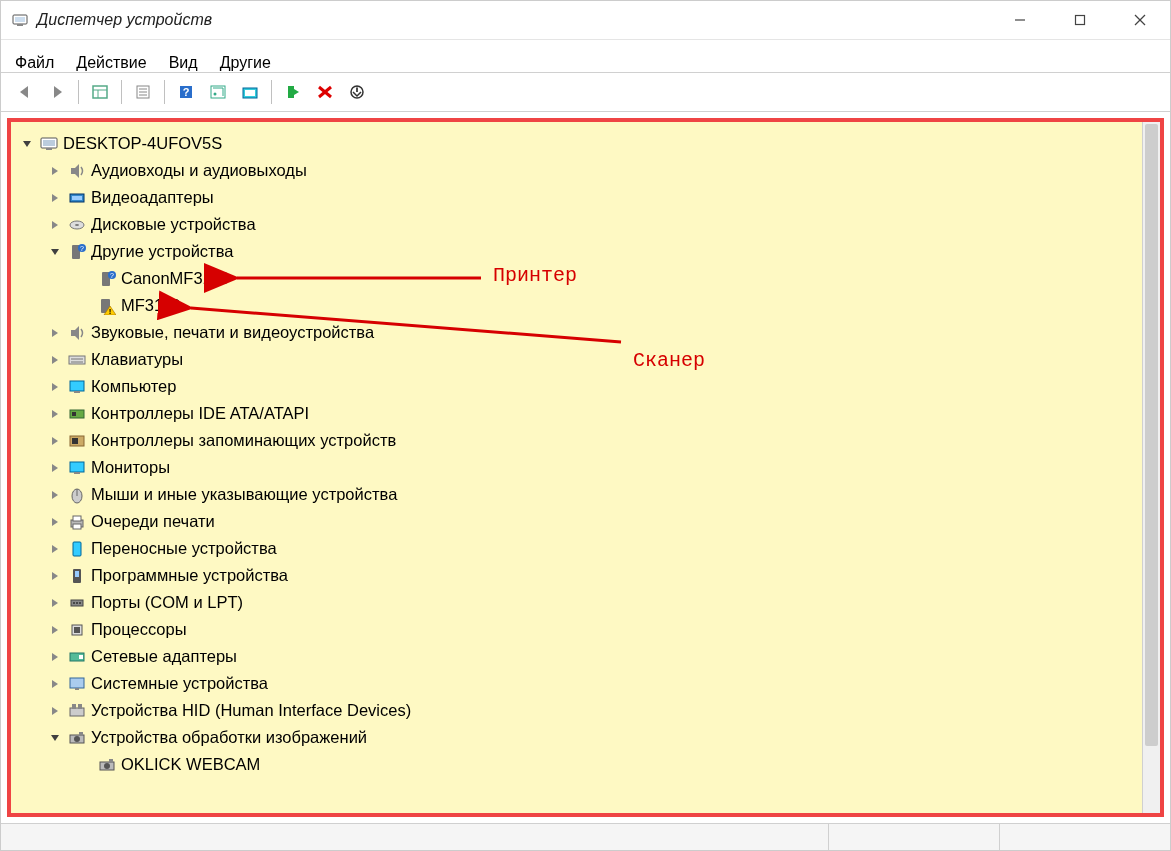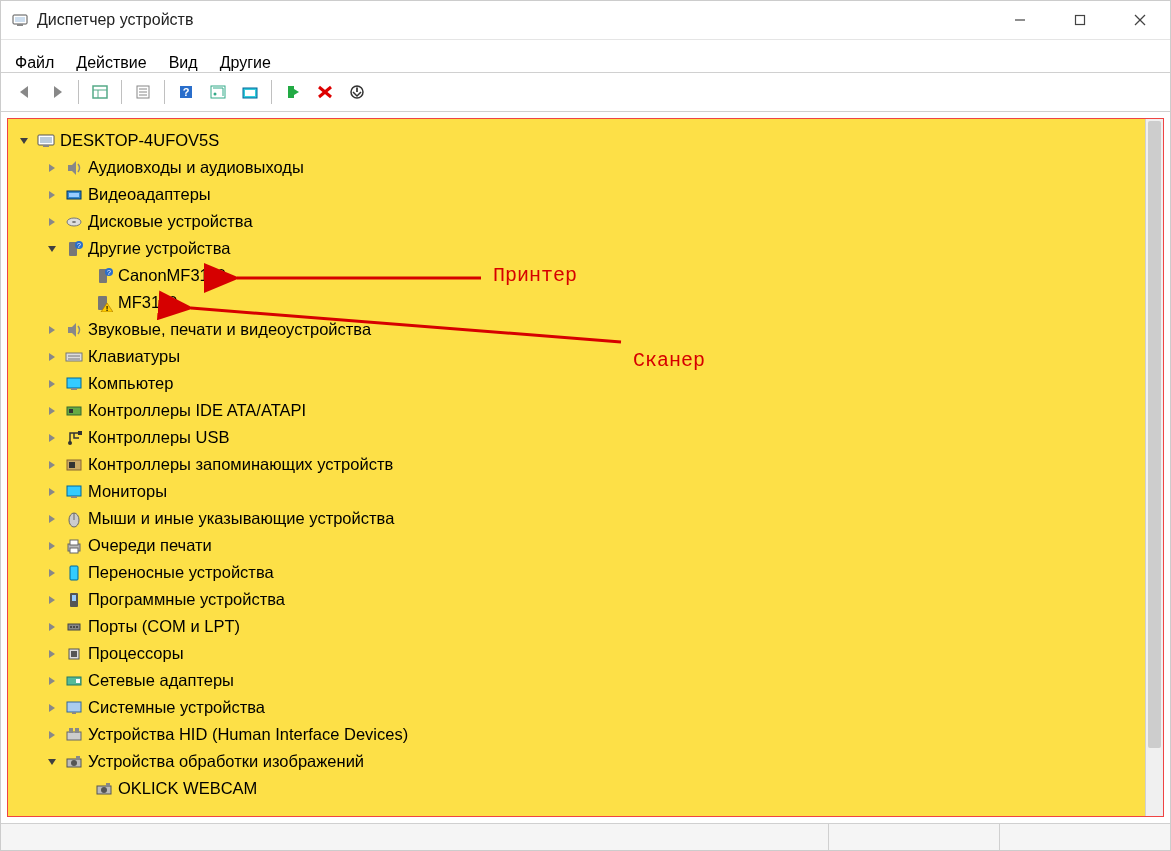--- a/index.html
+++ b/index.html
@@ -17,20 +17,21 @@
     border: 1px solid #ccc;
     box-sizing: border-box;
   }
   
   .titlebar {
     height: 38px;
     display: flex; align-items: center;
     background: #fff;
     border-bottom: 1px solid #e5e5e5;
     padding-left: 10px;
+    font-style: italic;
   }
   .titlebar .app-icon { width: 18px; height: 18px; margin-right: 8px; display:flex;align-items:center;justify-content:center;}
   .titlebar .title { color: #222; font-size: 16px; flex: 1;}
   .titlebar .controls { display: flex; height: 100%; }
   .titlebar .ctrl {
     width: 60px; height: 100%;
     display: flex; align-items: center; justify-content: center;
     font-size: 16px; color: #444;
   }
   .titlebar .ctrl svg { stroke:#444; }
@@ -67,22 +68,22 @@
   .client {
     flex: 1;
     display: flex;
     position: relative;
     padding: 6px;
     box-sizing: border-box;
     overflow: hidden;
   }
   .tree-container {
     flex: 1;
-    border: 1px solid #ef4444;
-    background: #fde047;
+    border: 4px solid #ef4444;
+    background: #fef9c3;
     overflow: hidden;
     position: relative;
   }
   .tree-scroll {
     position: absolute; left:0; top:0; right:17px; bottom:0;
     overflow: hidden;
     padding: 8px 0 0 6px;
     box-sizing: border-box;
   }
   .vscroll {
@@ -410,36 +411,20 @@
             </span>
           <span class="dev-icon">
               <svg width="18" height="18">
                 <rect x="2" y="5" width="14" height="8" fill="#6a4" stroke="#363"></rect>
                 <rect x="4" y="7" width="4" height="4" fill="#333"></rect>
               </svg>
             </span>
           <span class="label">Контроллеры IDE ATA/ATAPI</span>
         </div>
 
-        <div class="tree-row indent-1">
-          <span class="expander">
-              <svg width="12" height="12">
-                <path d="M3 2 L9 6 L3 10 Z" fill="#888"></path>
-              </svg>
-            </span>
-          <span class="dev-icon">
-              <svg width="18" height="18">
-                <circle cx="5" cy="14" r="2" fill="#333"></circle>
-                <path d="M5 14 L5 4 L13 4" fill="none" stroke="#333" stroke-width="1.5"></path>
-                <path d="M9 4 L9 9 L14 9" fill="none" stroke="#333" stroke-width="1.5"></path>
-                <rect x="13" y="2" width="4" height="4" fill="#333"></rect>
-              </svg>
-            </span>
-          <span class="label">Контроллеры USB</span>
-        </div>
 
         <div class="tree-row indent-1">
           <span class="expander">
               <svg width="12" height="12">
                 <path d="M3 2 L9 6 L3 10 Z" fill="#888"></path>
               </svg>
             </span>
           <span class="dev-icon">
               <svg width="18" height="18">
                 <rect x="2" y="4" width="14" height="10" fill="#ca6" stroke="#863"></rect>

